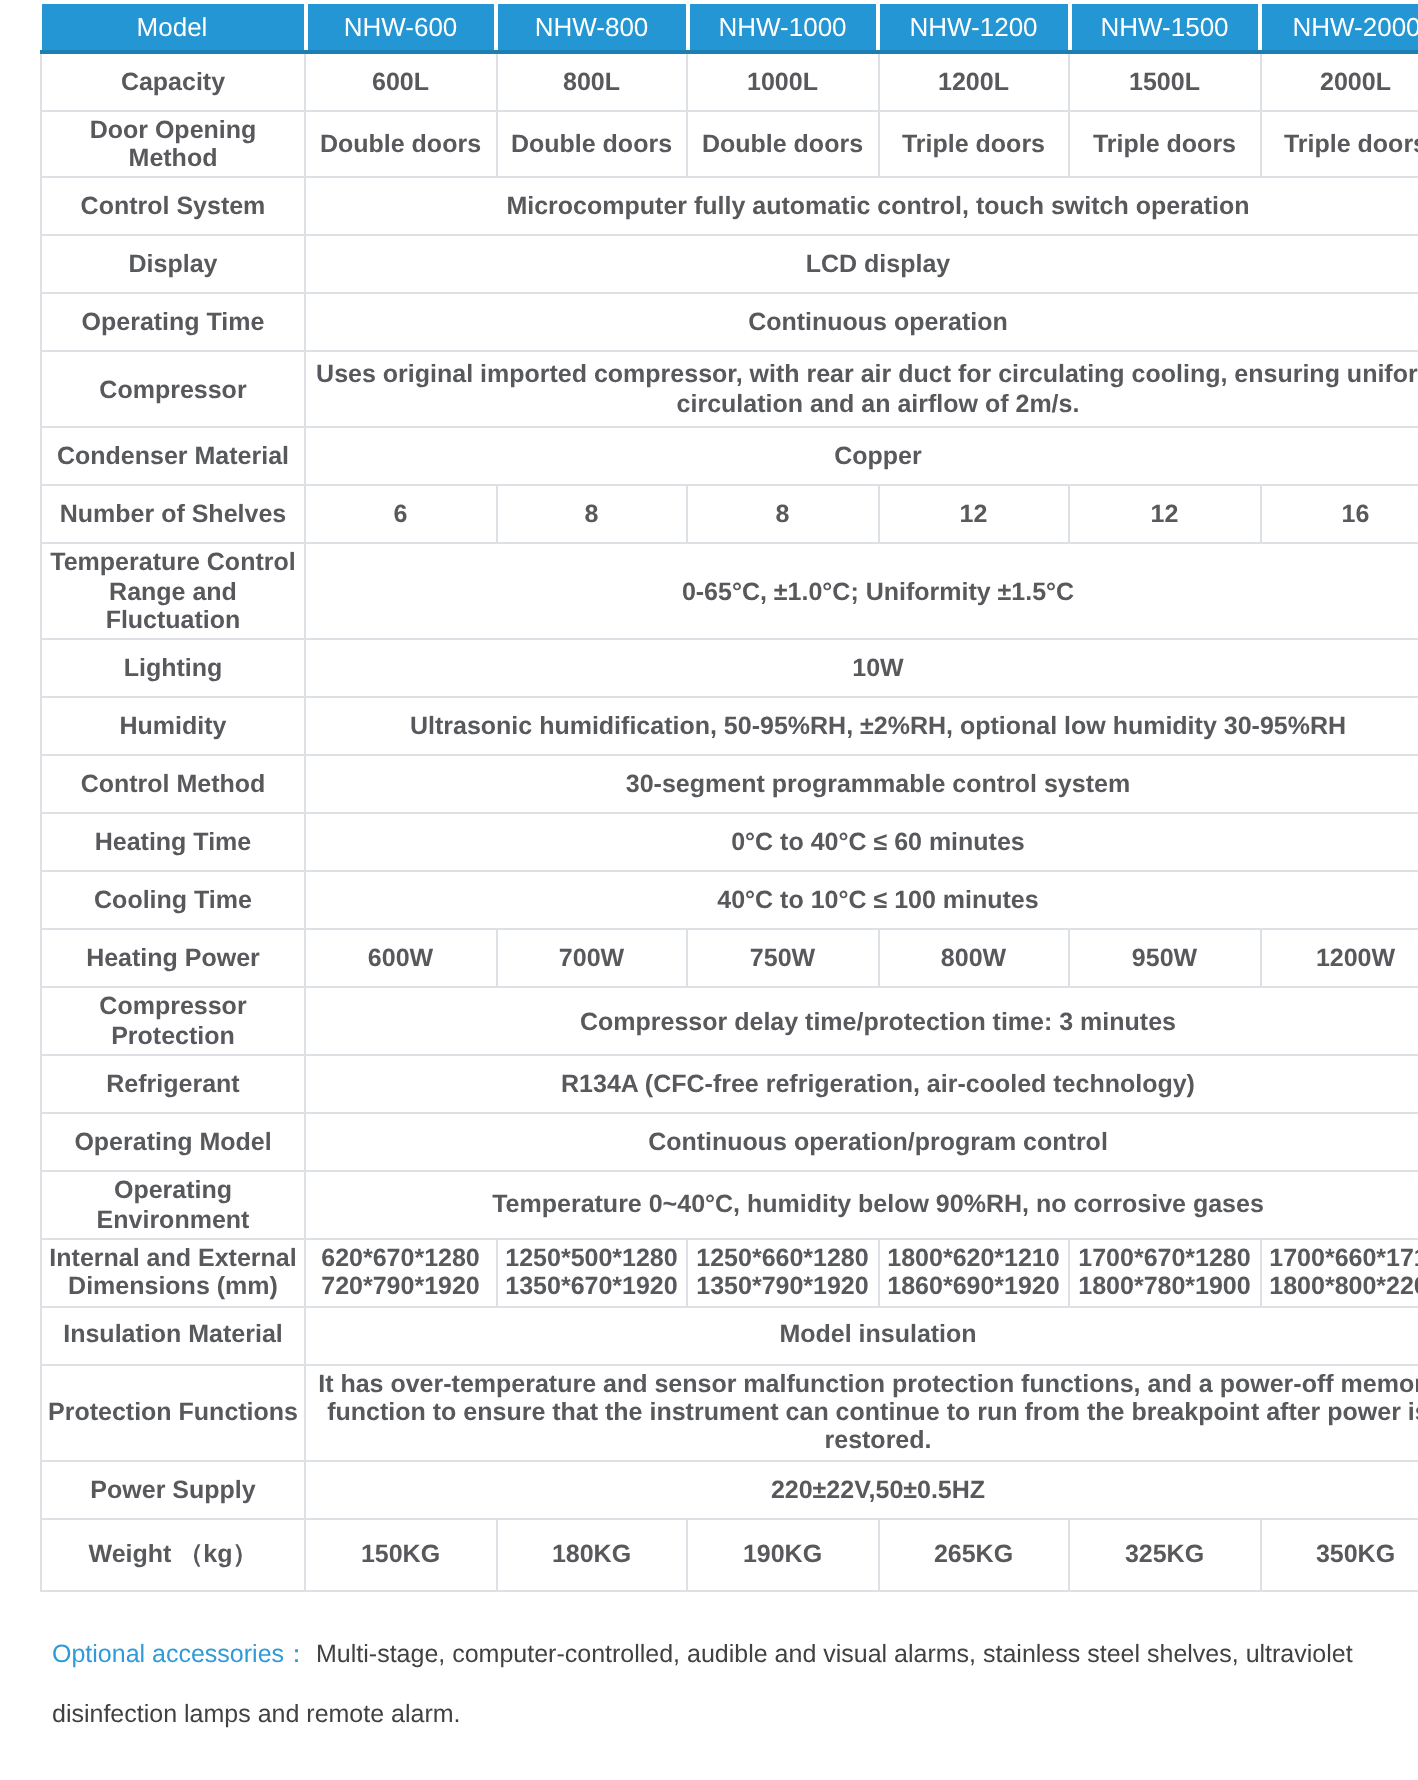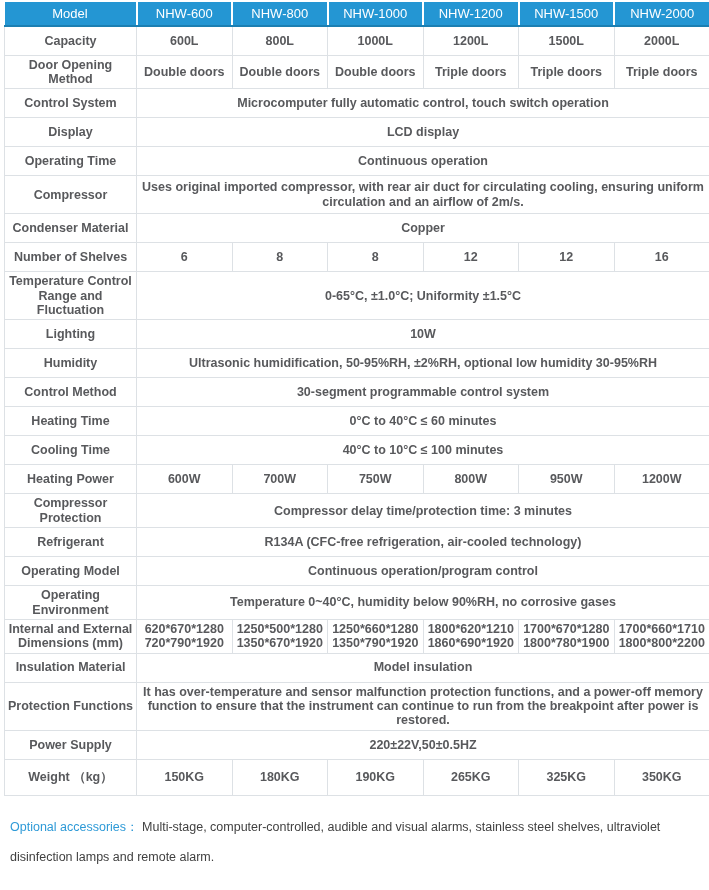--- a/index.html
+++ b/index.html
@@ -2,21 +2,21 @@
 <html><head>
 <meta charset="utf-8">
 <style>
   * { margin:0; padding:0; box-sizing:border-box; }
   body {
     width:709px; height:890px;
     background:#ffffff;
     font-family:"Liberation Sans", sans-serif;
     color:#58595c;
   }
-  .page { width:709px; height:670px; padding:2px 2px 0 4px; }
+  .page { width:709px; height:670px; padding:2px 2px 0 20px; }
 
   table.spec {
     width:705px;
     border-collapse:collapse;
     table-layout:fixed;
   }
   table.spec col.c-label { width:132px; }
   table.spec col.c-val   { width:95.5px; }
 
   table.spec th {

